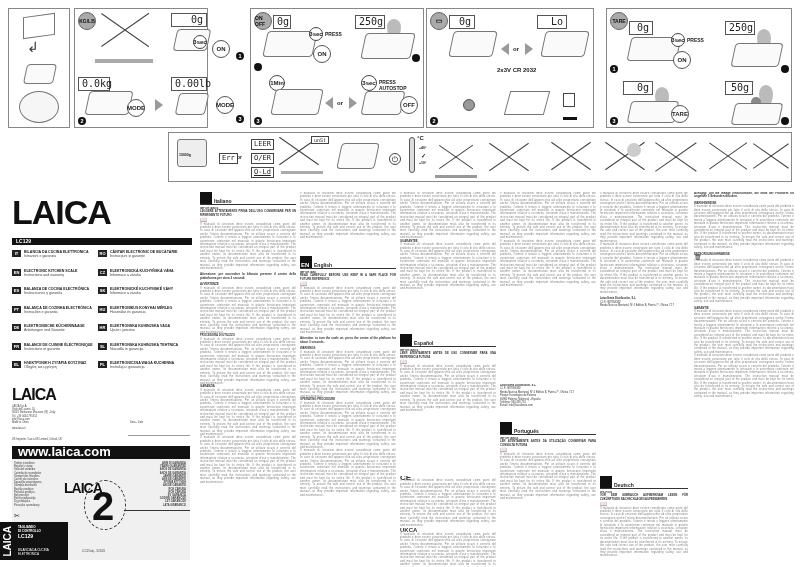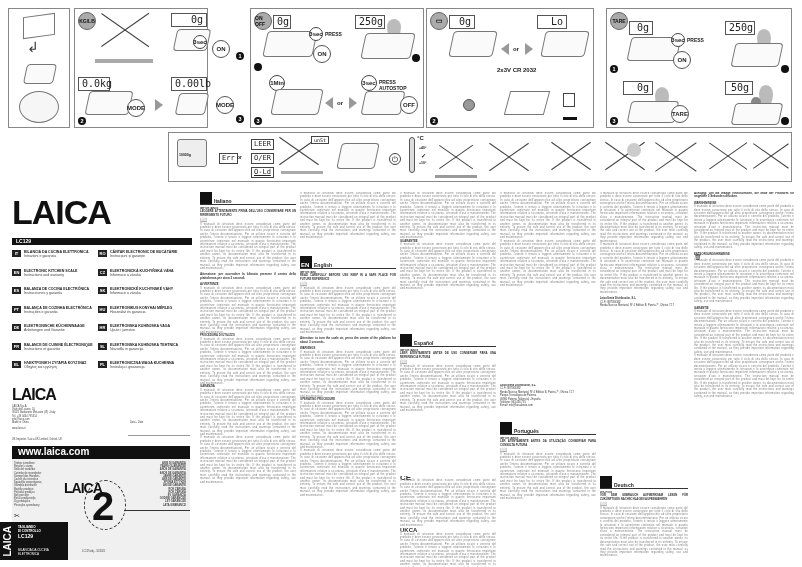--- a/index.html
+++ b/index.html
@@ -39,21 +39,21 @@
   .lang-sub { color: #444; }
 
   .col { position: absolute; font-size: 2.6px; line-height: 3.4px; color: #333; text-align: justify; overflow: hidden; }
   .sec-head { position: absolute; display: flex; align-items: flex-end; gap: 2px; border-bottom: 0.8px solid #333; }
   .sec-block { width: 12px; height: 12px; background: #111; color: #fff; font-size: 6px; font-weight: bold; display: flex; align-items: flex-end; padding-left: 1px; }
   .sec-title { font-size: 5px; font-weight: bold; }
   .sub-bold { font-weight: bold; text-transform: uppercase; font-size: 2.8px; }
   .filler { color: #777; letter-spacing: 0.2px; }
 
   .warranty { position: absolute; background: #f0f0f0; }
-  .warranty-bar { position: absolute; background: #111; color: #fff; font-weight: bold; font-size: 10px; padding-left: 6px; line-height: 11px; }
+  .warranty-bar { position: absolute; background: #111; color: #fff; font-weight: bold; font-size: 13px; padding-left: 6px; line-height: 11px; }
   .tiny { font-size: 2.6px; line-height: 3.2px; color: #444; }
 </style>
 </head>
 <body>
 
 <div class="panel" style="left:8px;top:8px;width:62px;height:120px;">
   <div class="abs" style="left:14px;top:6px;width:32px;height:22px;border:1px solid #777;transform:skewY(-8deg);"></div>
   <div class="abs" style="left:18px;top:30px;font-size:14px;color:#333;">↲</div>
   <div class="scale" style="left:16px;top:55px;width:30px;height:20px;"></div>
   <div class="abs" style="left:10px;top:82px;width:40px;height:32px;border:1px solid #777;border-radius:50%;background:#f6f6f6;"></div>

